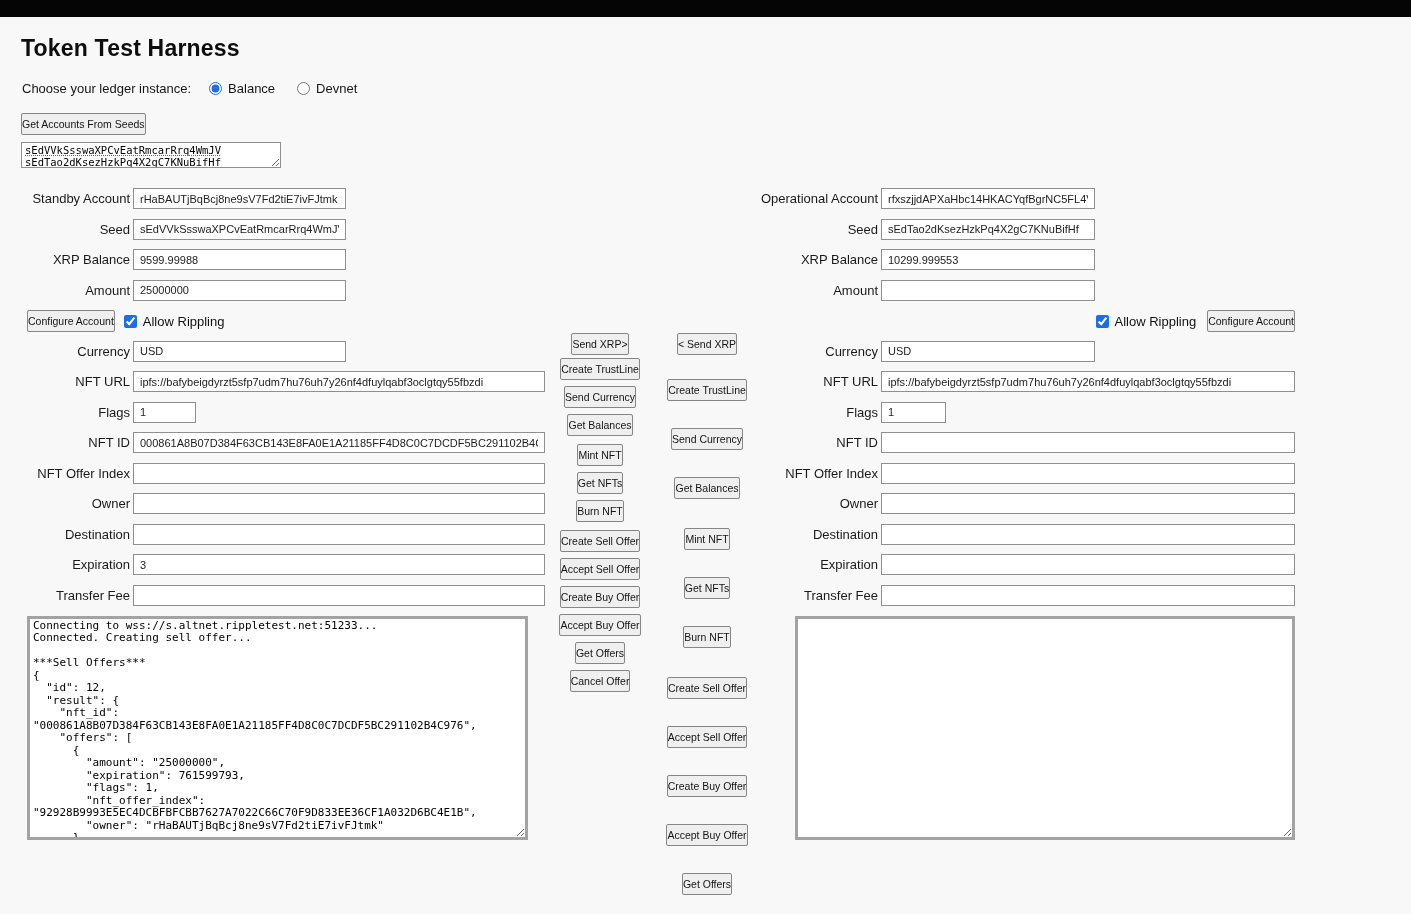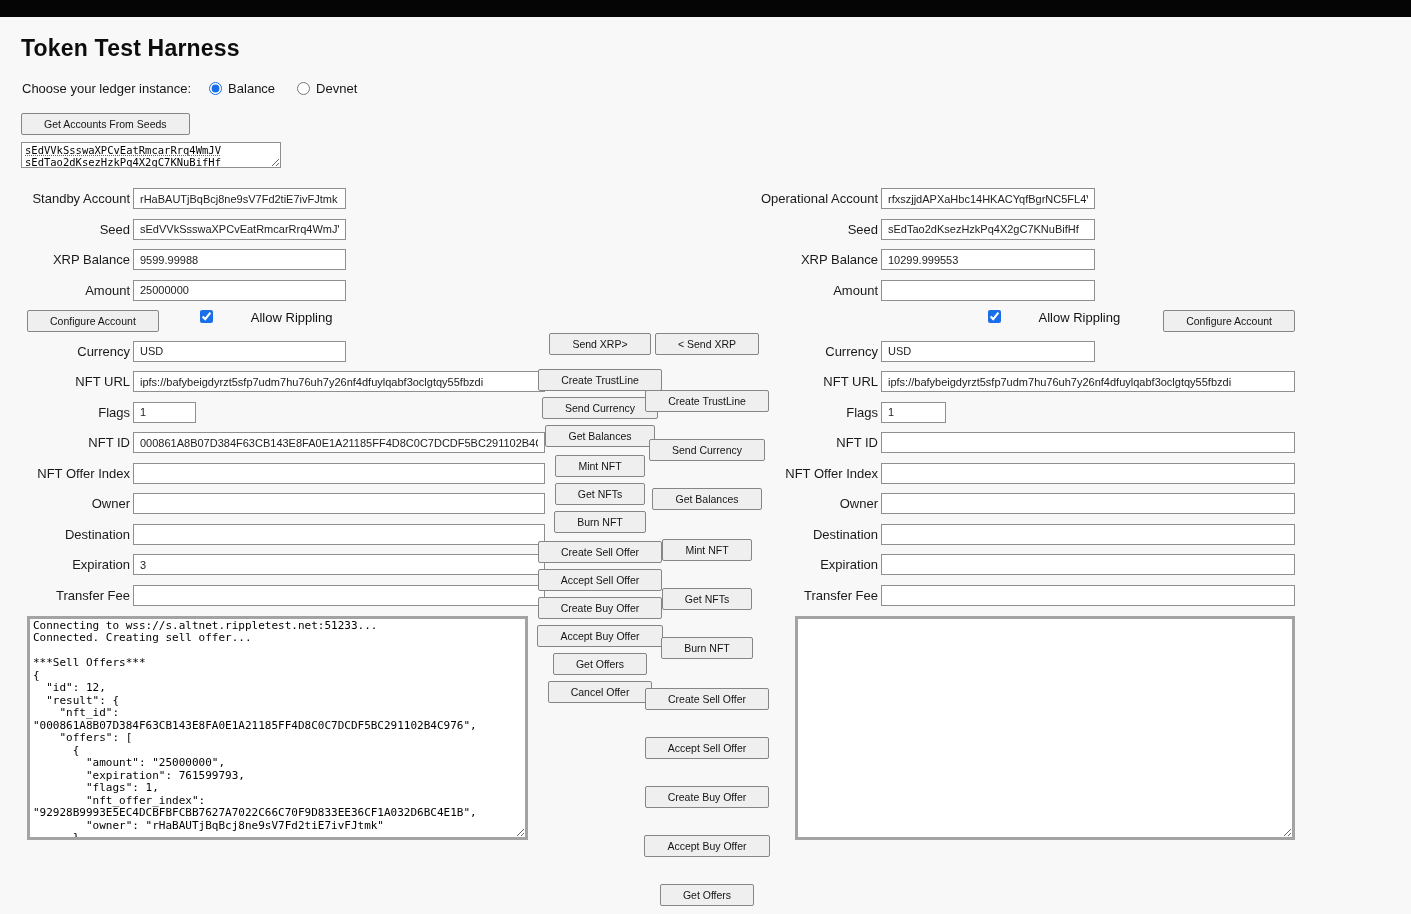--- a/index.html
+++ b/index.html
@@ -8,58 +8,58 @@
   .content{position:absolute;left:0;top:17px;right:0;height:914px;background:#f8f8f9;
            border-radius:0 0 10px 10px;}
   .page-title{position:absolute;left:21px;top:18px;font-size:23px;font-weight:600;
               letter-spacing:.2px;color:#0d0d0d;margin:0;}
   .ledger-row{position:absolute;left:22px;top:64px;display:flex;align-items:center;
               font-size:13px;color:#161616;}
   .ledger-row .radio-group{display:flex;align-items:center;margin-left:18px;gap:6px;}
   .ledger-row .radio-group + .radio-group{margin-left:22px;}
   input[type=radio],input[type=checkbox]{accent-color:#1a6ee8;width:13px;height:13px;margin:0;}
   .btn{font-family:"Liberation Sans",sans-serif;font-size:10.5px;line-height:12px;color:#141414;
-       background:#efefef;border:1px solid #868686;border-radius:2px;padding:4px 22px;
+       background:#efefef;border:1px solid #868686;border-radius:2px;padding:4px 0;
        white-space:nowrap;cursor:pointer;}
   .get-accounts-btn{position:absolute;left:21px;top:96px;}
   .seeds-area{position:absolute;left:21px;top:125px;width:260px;height:26px;box-sizing:border-box;
       font-family:"DejaVu Sans Mono",monospace;font-size:10.5px;line-height:12px;
       padding:1px 3px;border:1px solid #8f8f8f;background:#fff;resize:both;overflow:hidden;
       text-decoration:underline dotted #d23a2e;}
   .form-col{position:absolute;top:171px;}
   #col-standby{left:21px;width:530px;}
   #col-operational{left:760px;width:535px;}
   .toprow{display:flex;align-items:center;height:22px;margin-bottom:8px;}
   .toprow .btn{margin-left:6px;}
   #col-operational .toprow .btn{position:absolute;right:0;top:0;margin:0;}
   .form-row{display:flex;align-items:center;height:21px;margin-bottom:9.5px;}
   .flabel{flex:none;width:109px;text-align:right;font-size:13px;color:#1a1a1a;}
   #col-operational .flabel{width:118px;text-align:right;}
   .fin{flex:none;margin-left:3px;height:21px;box-sizing:border-box;border:1px solid #8f8f8f;
        background:#fff;font-family:"Liberation Sans",sans-serif;font-size:11px;color:#222;
        padding:1px 6px;}
   .w213{width:213px}.w412{width:412px}.w63{width:63px}
   .w214{width:214px}.w414{width:414px}.w65{width:65px}
-  .cfg-row{display:flex;align-items:flex-start;height:22px;margin-bottom:8.5px;font-size:13px;gap:32px;}
+  .cfg-row{display:flex;align-items:center;height:22px;margin-bottom:8.5px;font-size:13px;}
   .cfg-row .btn{margin-left:6px;}
   .cfg-row label{margin-left:6px;}
   #col-operational .cfg-row{justify-content:flex-end;}
   #col-operational .cfg-row label{margin-left:6px;margin-right:5px;}
   .results{display:block;box-sizing:border-box;margin-top:10px;height:224px;background:#fff;
       border:3px solid #a3a3a3;font-family:"DejaVu Sans Mono",monospace;font-size:11px;
       line-height:12.5px;padding:1px 3px;resize:both;overflow-y:scroll;white-space:pre;}
   #col-standby .results{margin-left:6px;width:501px;}
   #col-operational .results{margin-left:35px;width:500px;overflow-y:auto;}
   .results::-webkit-scrollbar{width:11px;height:11px;}
   .results::-webkit-scrollbar-track{background:#fbfbfb;}
   .results::-webkit-scrollbar-thumb{background:#c4c4c4;border-radius:6px;border:2px solid #fbfbfb;}
   .mid-col{position:absolute;top:316px;width:96px;display:flex;flex-direction:column;align-items:center;}
   #mid-standby{left:552px;}
   #mid-operational{left:659px;gap:21px;}
-  .mb19{margin-bottom:14px}.mb6{margin-bottom:6px}.mb20{margin-bottom:8px}
+  .mb19{margin-bottom:3px}.mb6{margin-bottom:6px}.mb20{margin-bottom:8px}
 </style>
 </head>
 <body>
 
 <div class="screen">
   <div class="content">
 
     <h1 class="page-title">Token Test Harness</h1>
 
     <div class="ledger-row">

